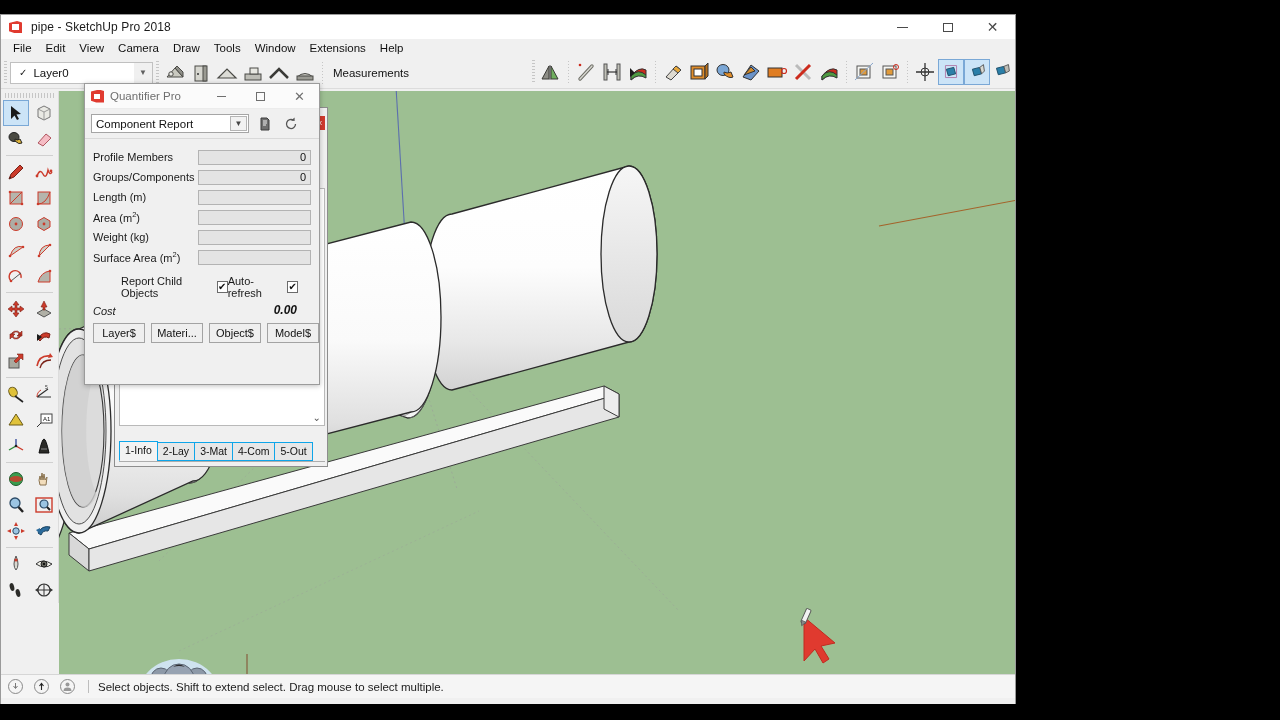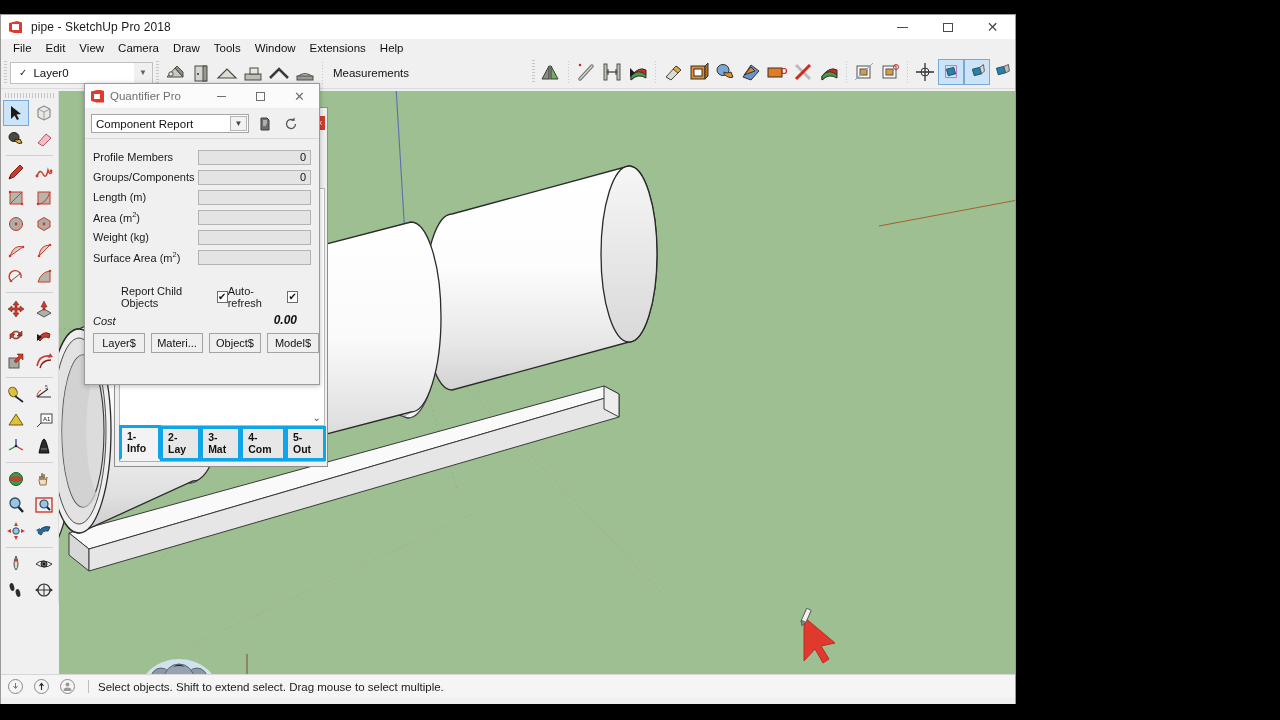--- a/index.html
+++ b/index.html
@@ -179,24 +179,23 @@
   }
   .bgwin-tabs {
     position: absolute; left: 4px; bottom: 4px;
     display: flex; align-items: flex-end;
     border-bottom: 1px solid #adadad;
     width: 206px;
   }
   .bgtab {
     font-size: 10.5px; color: #111;
     padding: 2px 5px 3px 5px;
-    border: 3px solid #0ea5e9;
+    border: 1px solid #0ea5e9;
     background: #e7e7e7;
     margin-right: -1px;
-    font-weight: bold;
   }
   .bgtab.active { background: #f3f3f3; border-bottom-color: #f3f3f3; padding-bottom: 4px; }
   .bgwin-red {
     position: absolute; right: 2px; top: 8px;
     width: 10px; height: 14px; background: #d13b2e;
     font-size: 8px; color: #fff; text-align: center; line-height: 14px;
   }
   
   .qdlg {
     position: absolute;
@@ -256,21 +255,21 @@
   .qlabel { width: 105px; font-size: 11px; color: #1a1a1a; }
   .qfield {
     flex: 1; height: 15px;
     background: #e4e4e4; border: 1px solid #b3b3b3;
     font-size: 11px; color: #111;
     text-align: right; padding-right: 4px;
     line-height: 13px;
   }
   .qcheckrow {
     display: flex; align-items: center;
-    height: 20px; margin-top: 20px; padding-left: 28px;
+    height: 20px; margin-top: 10px; padding-left: 28px;
   }
   .qchk {
     width: 12px; height: 12px; background: #fff; border: 1px solid #6b6b6b;
     display: flex; align-items: center; justify-content: center;
     font-size: 10px; color: #111; line-height: 1;
     font-family: "DejaVu Sans", sans-serif;
   }
   .qcostrow { display: flex; align-items: flex-end; height: 20px; font-style: italic; }
   .qcost-val { margin-left: auto; font-size: 12px; font-weight: bold; color: #111; padding-right: 14px; margin-top: 48px;}
   .qbtns { display: flex; gap: 6px; padding: 6px 8px 0 8px; }

